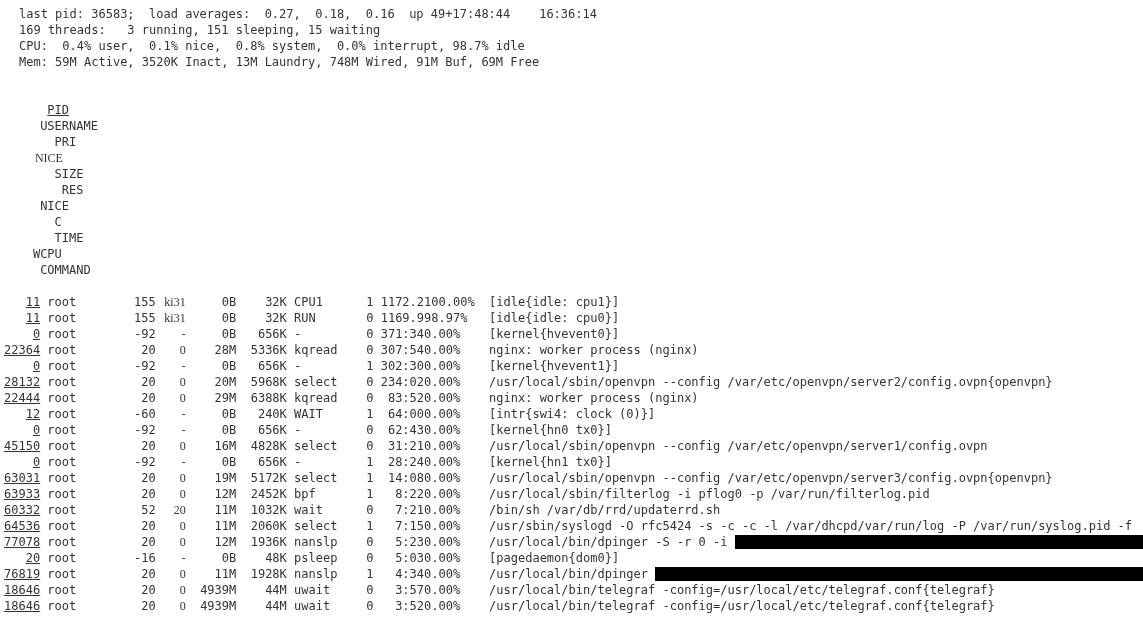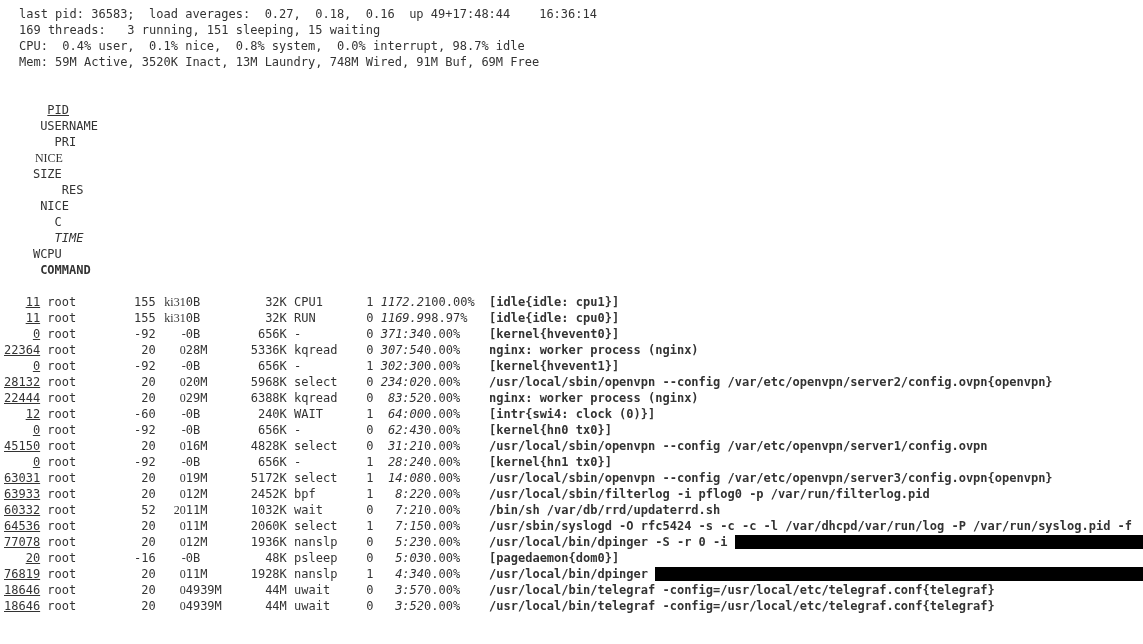--- a/index.html
+++ b/index.html
@@ -14,27 +14,27 @@
   .wrap {
     padding: 6px 4px 12px 4px;
     white-space: nowrap;
   }
   .header-line { white-space: pre; margin-left: 15px; }
   .blank-line { height: 16px; }
   .col-pid   { display:inline-block; width: 5ch;  text-align:right;text-decoration:underline; }
   .col-user  { display:inline-block; width: 9ch;  text-align:left;  padding-left:1ch; }
   .col-pri   { display:inline-block; width: 6ch;  text-align:right; }
   .col-nice  { display:inline-block; width: 5ch;  text-align:right;font-family:Liberation Serif, serif; }
-  .col-size  { display:inline-block; width: 7ch;  }
+  .col-size  { display:inline-block; width: 7ch;  text-align:right; }
   .col-res   { display:inline-block; width: 7ch;  text-align:right; }
   .col-state { display:inline-block; width: 7ch;  text-align:left;  padding-left:1ch; }
   .col-c     { display:inline-block; width: 4ch;  text-align:right; }
-  .col-time  { display:inline-block; width: 7ch;  text-align:right;font-style:italic; }
+  .col-time  { display:inline-block; width: 7ch;  text-align:right; }
   .col-wcpu  { display:inline-block; width: 8ch;  text-align:left; }
-  .col-cmd   { display:inline-block; text-align:left; padding-left:1ch;font-weight:bold; }
+  .col-cmd   { display:inline-block; text-align:left; padding-left:1ch; }
   .row { white-space: pre; }
   .redact {
     display:inline-block;
     background:#000;
     height:14px;
     vertical-align:-3px;
   }
 </style>
 </head>
 <body>

